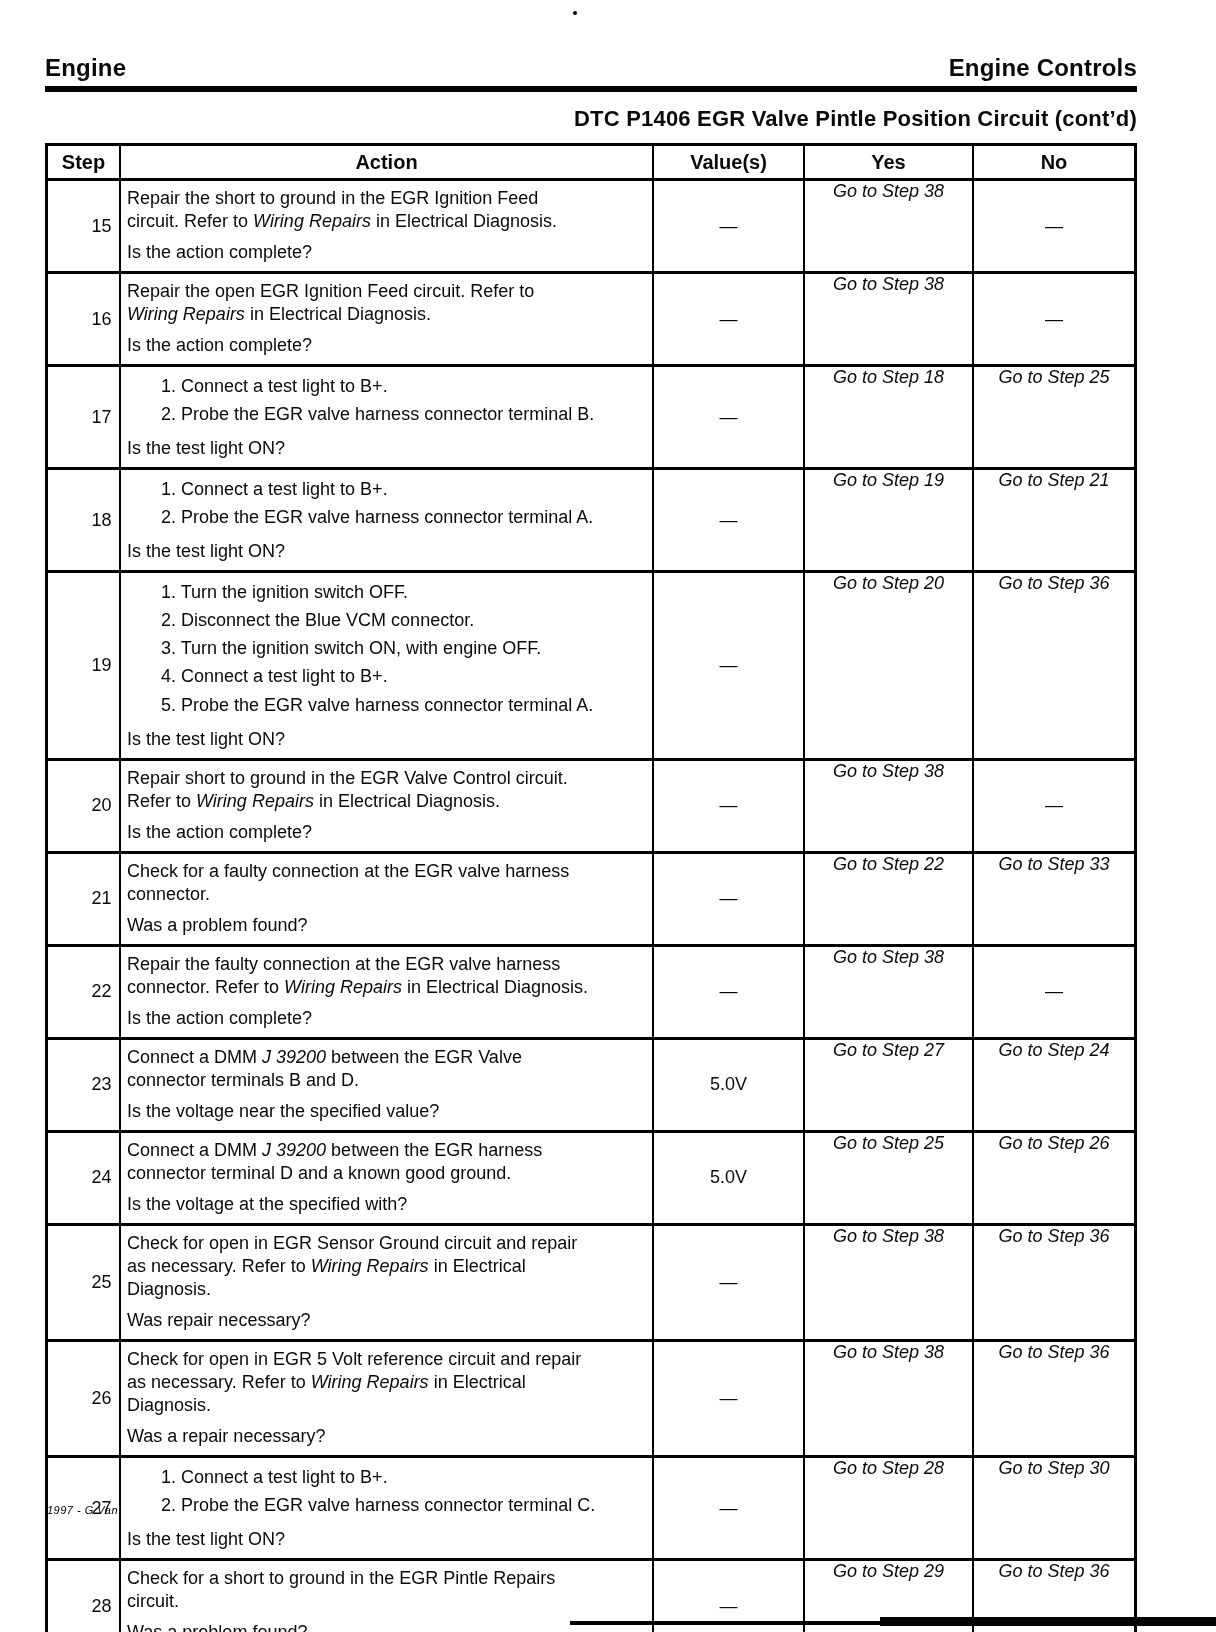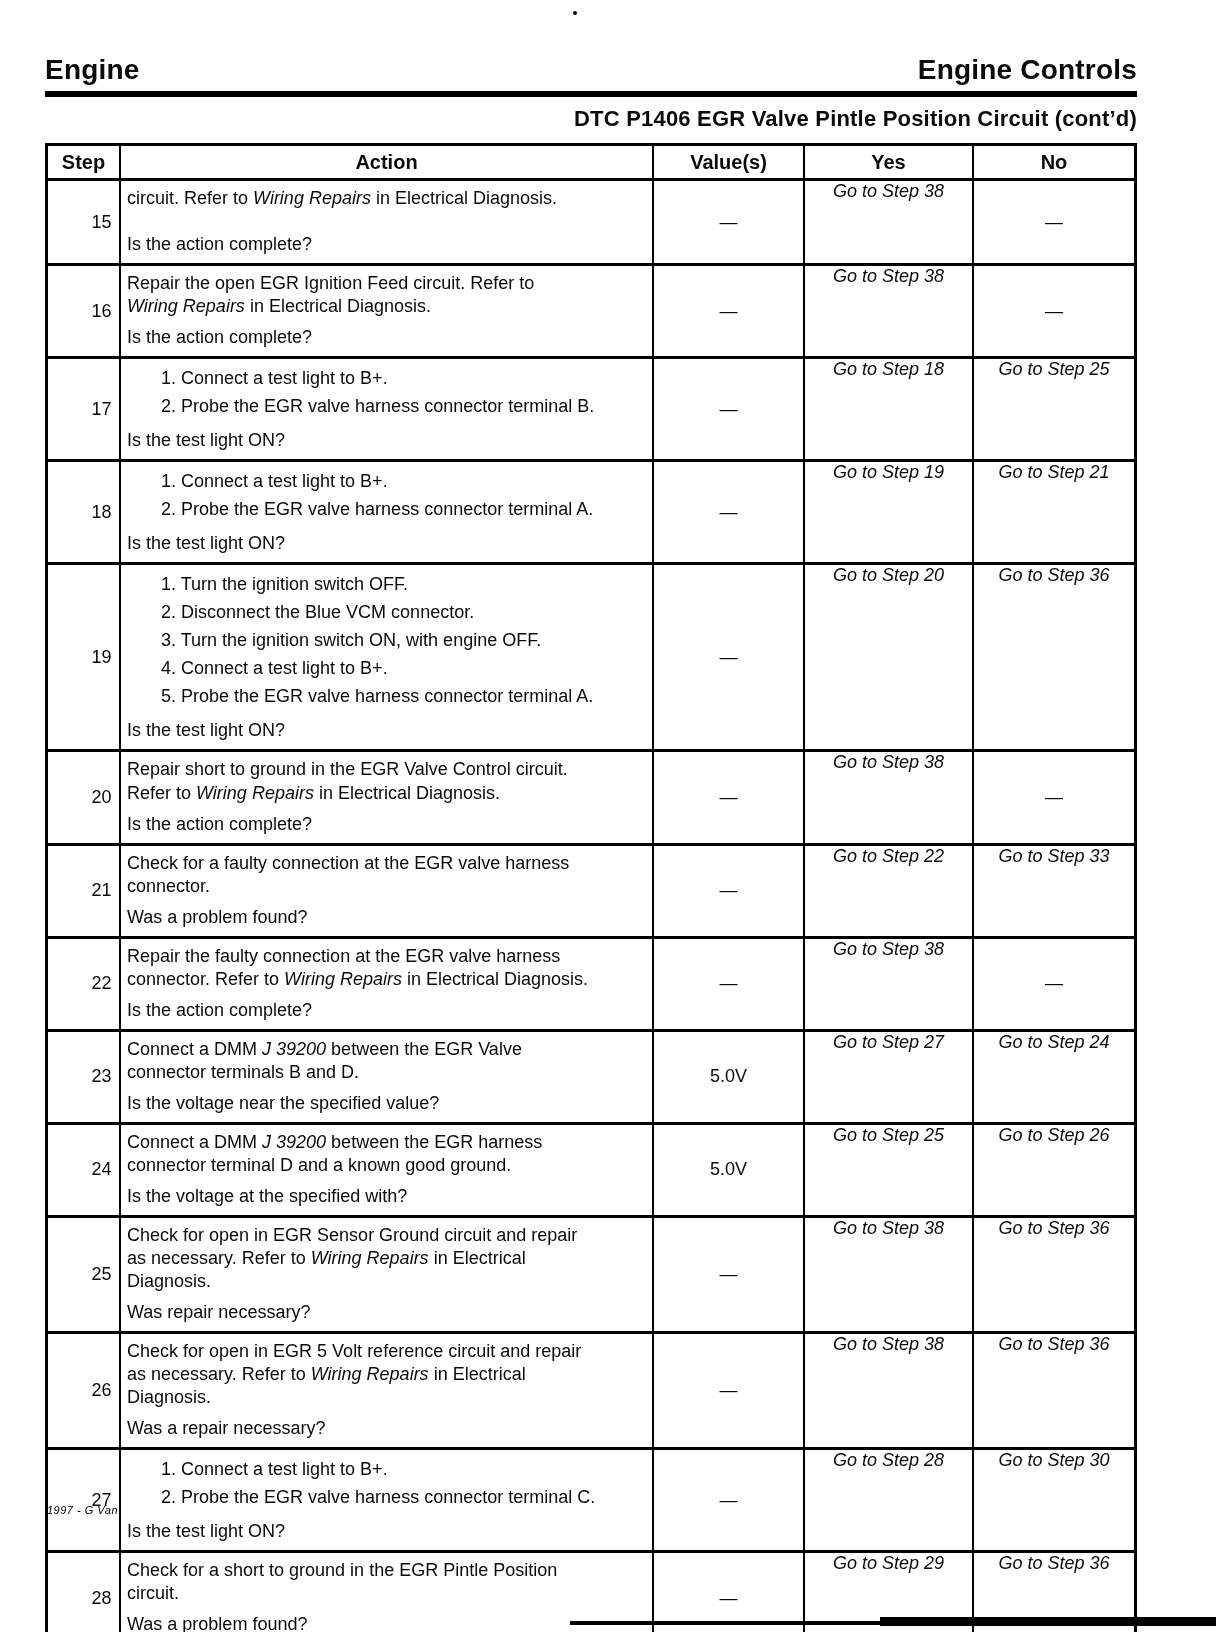--- a/index.html
+++ b/index.html
@@ -12,21 +12,21 @@
     overflow:hidden;
   }
   
   .masthead{
     position:absolute;left:45px;top:55px;width:1092px;
   }
   .masthead-row{
     display:flex;justify-content:space-between;align-items:flex-end;
   }
   .masthead-row .mh{
-    font-size:28px;font-weight:bold;letter-spacing:0.2px;line-height:1.1;
+    font-size:24px;font-weight:bold;letter-spacing:0.2px;line-height:1.1;
   }
   .masthead-rule{height:6px;background:#000;margin-top:5px;}
   
   .doc-title{
     position:absolute;left:45px;top:106px;width:1092px;
     text-align:right;font-size:22px;font-weight:bold;letter-spacing:0.2px;
   }
   
   .dtc-table{
     position:absolute;left:45px;top:143px;width:1092px;
@@ -130,20 +130,21 @@
         <div class="h-cell">Step</div>
         <div class="h-cell">Action</div>
         <div class="h-cell">Value(s)</div>
         <div class="h-cell">Yes</div>
         <div class="h-cell">No</div>
       </div>
     <div class="t-body-rows">
         <div class="t-row">
           <div class="c-step">15</div>
           <div class="c-action">
+            <div class="a-line">Repair the short to ground in the EGR Ignition Feed</div>
             <div class="a-line">circuit. Refer to <i>Wiring Repairs</i> in Electrical Diagnosis.</div>
             <div class="a-question">Is the action complete?</div>
           </div>
           <div class="c-value">
             <div class="dash">—</div>
           </div>
           <div class="c-yes bottom">
             <div class="goto">Go to Step 38</div>
           </div>
           <div class="c-no center">
@@ -355,21 +356,21 @@
           <div class="c-yes bottom">
             <div class="goto">Go to Step 28</div>
           </div>
           <div class="c-no bottom">
             <div class="goto">Go to Step 30</div>
           </div>
         </div>
         <div class="t-row">
           <div class="c-step">28</div>
           <div class="c-action">
-            <div class="a-line">Check for a short to ground in the EGR Pintle Position</div>
+            <div class="a-line">Check for a short to ground in the EGR Pintle Repairs</div>
             <div class="a-line">circuit.</div>
             <div class="a-question">Was a problem found?</div>
           </div>
           <div class="c-value">
             <div class="dash">—</div>
           </div>
           <div class="c-yes bottom">
             <div class="goto">Go to Step 29</div>
           </div>
           <div class="c-no bottom">

